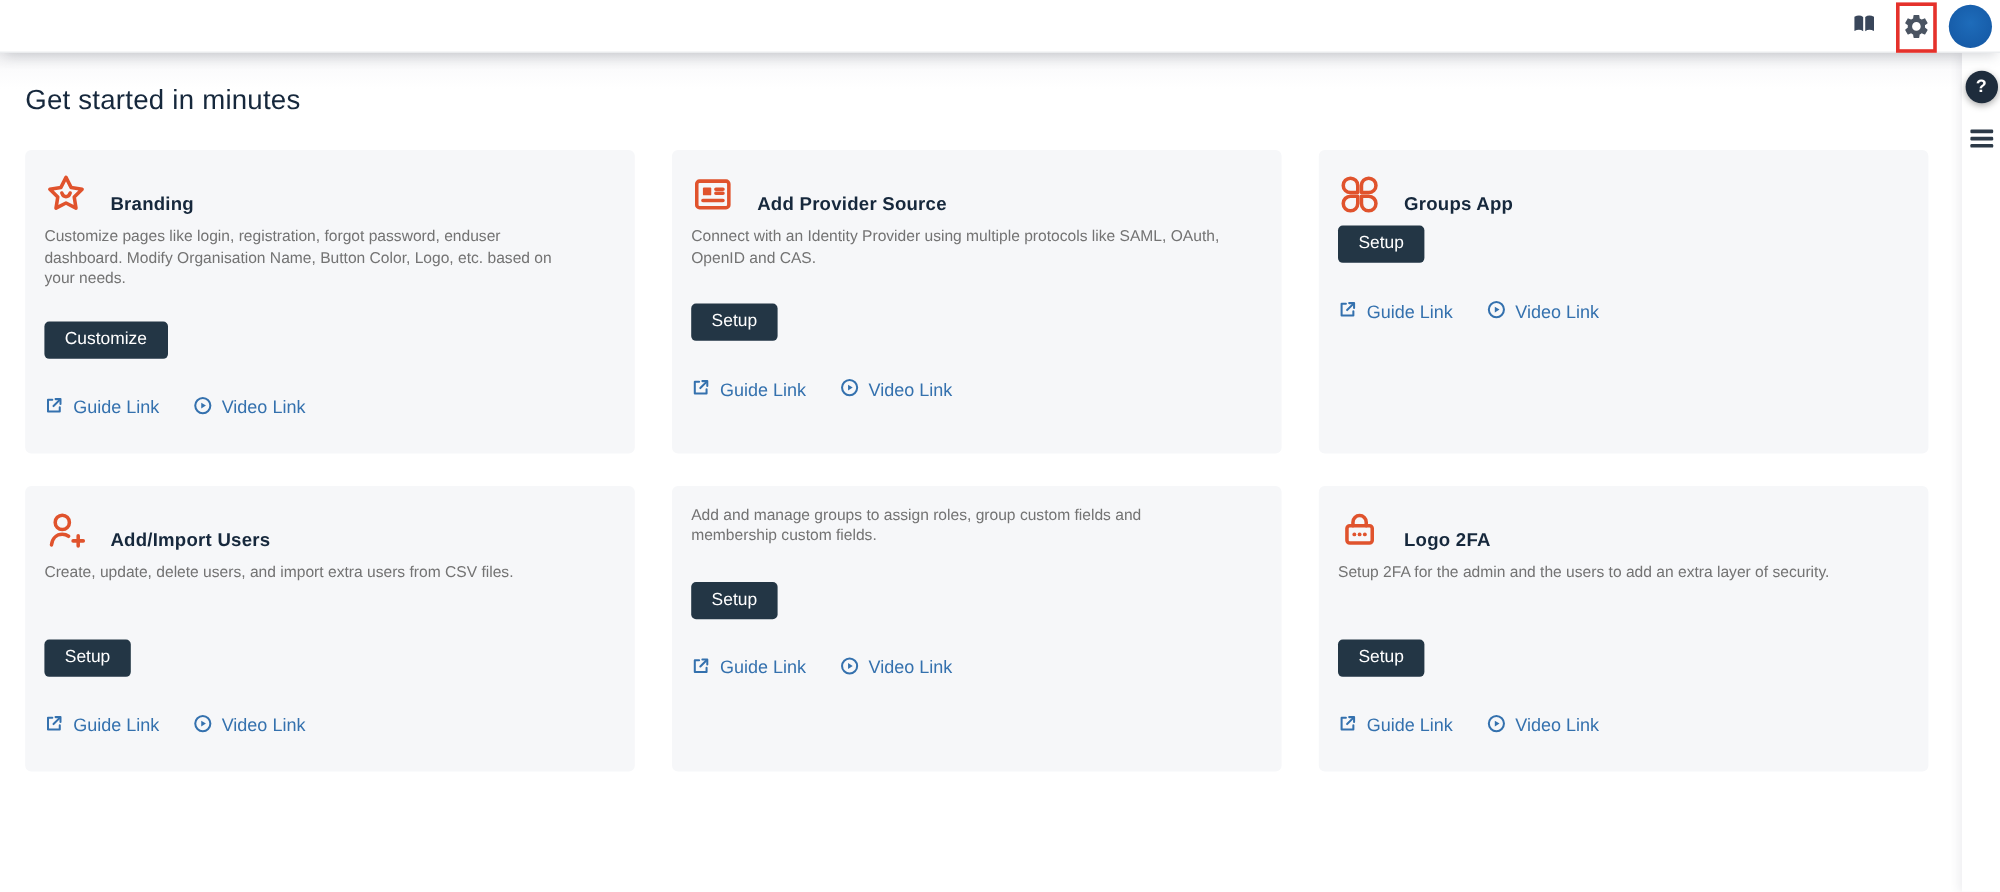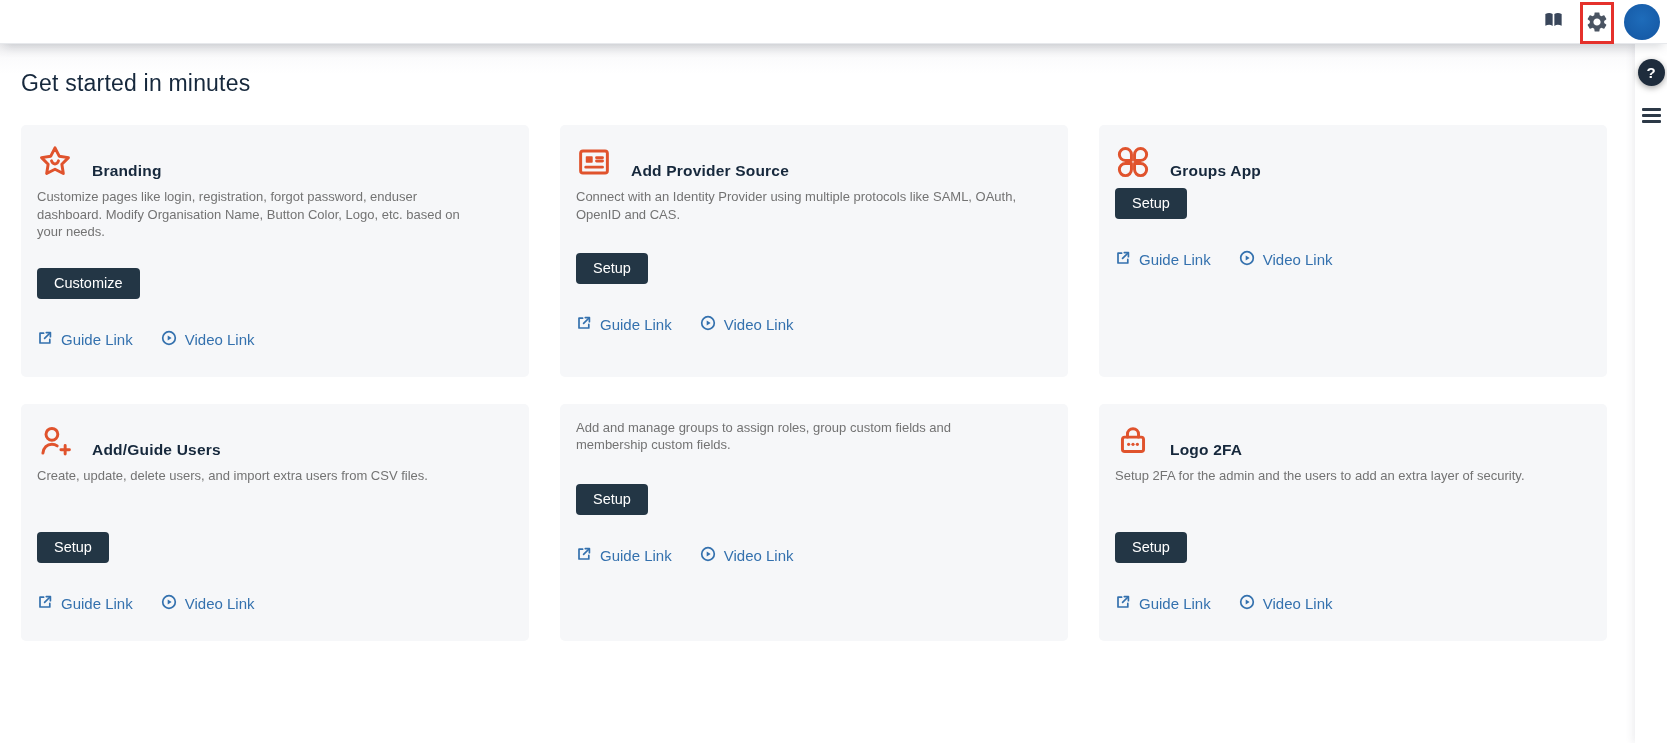--- a/index.html
+++ b/index.html
@@ -217,21 +217,21 @@
 
     <section class="card">
       <div class="card-header">
         <span class="card-icon">
           <svg viewBox="0 0 28 28">
             <circle class="oi" cx="11.6" cy="8.8" r="4.6"></circle>
             <path class="oi" d="M4.6 23.4c.5-4.2 3.2-6.9 7-6.9 1.6 0 3 .5 4.1 1.3"></path>
             <path class="oi" stroke-width="2.6" d="M18.6 20.8h6.6M21.9 17.5v6.6"></path>
           </svg>
         </span>
-        <h2 class="card-title">Add/Guide Users</h2>
+        <h2 class="card-title">Add/Import Users</h2>
       </div>
       <p class="card-desc">Create, update, delete users, and import extra users from CSV files.</p>
       <button class="card-btn">Setup</button>
       <div class="card-links">
         <a class="card-link">
           <span>
             <svg viewBox="0 0 16 16">
                 <path class="li" d="M6.6 3.2H3v9.8h9.8V9.4"></path>
                 <path class="li" d="M7.6 8.4 13 3"></path>
                 <path class="li" d="M9.3 2.6h4.1v4.1"></path>

